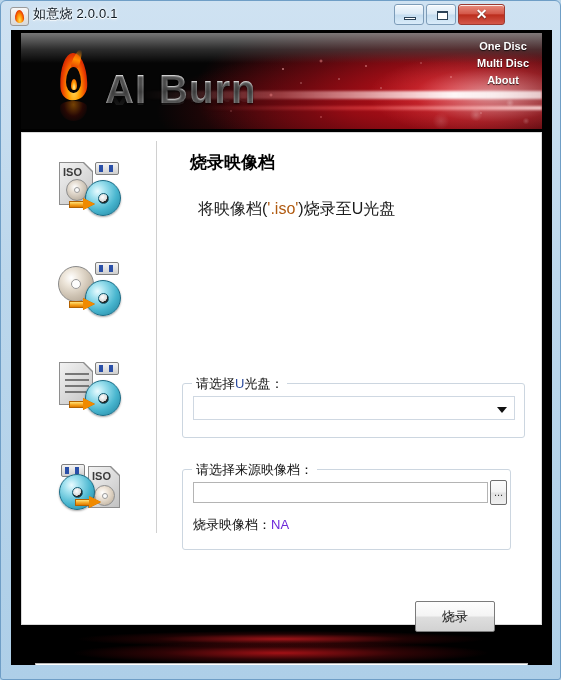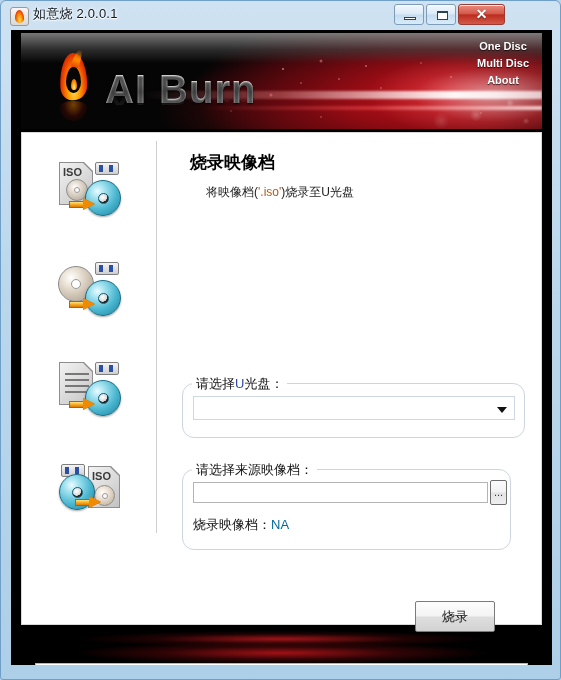--- a/index.html
+++ b/index.html
@@ -486,32 +486,31 @@
   }
   .form-title {
     position: absolute;
     left: 24px; top: 18px;
     font-size: 17px;
     font-weight: bold;
     color: #000;
   }
   .form-desc {
     position: absolute;
-    left: 32px; top: 51px;
-    font-size: 12px;
+    left: 32px; top: 66px;
+    font-size: 16px;
     color: #1a1a1a;
-    margin-left: 8px;
   }
   .form-desc .iso { color: #b05a10; }
 
   .groupbox {
     position: absolute;
     box-sizing: border-box;
     border: 1px solid #ccd6e0;
-    border-radius: 12px;
+    border-radius: 3px;
   }
   .groupbox .legend {
     position: absolute;
     left: 9px; top: -9px;
     background: #ffffff;
     padding: 0 4px;
     font-size: 13px;
     color: #111;
     white-space: nowrap;
   }
@@ -566,21 +565,21 @@
     color: #3a3a3a;
     letter-spacing: 0px;
     font-family: "Liberation Sans", sans-serif;
   }
   .size-line {
     position: absolute;
     left: 10px; top: 46px;
     font-size: 13px;
     color: #111;
   }
-  .size-line .val { color: #0369a1; }
+  .size-line .val { color: #6d28d9; }
 
   .burn-btn {
     position: absolute;
     left: 249px; top: 468px;
     width: 80px; height: 31px;
     box-sizing: border-box;
     background: linear-gradient(180deg,#fdfdfd 0%, #f4f4f4 48%, #dedede 52%, #d2d2d2 100%);
     border: 1px solid #7b7b7b;
     border-radius: 2px;
     font-size: 13px;

